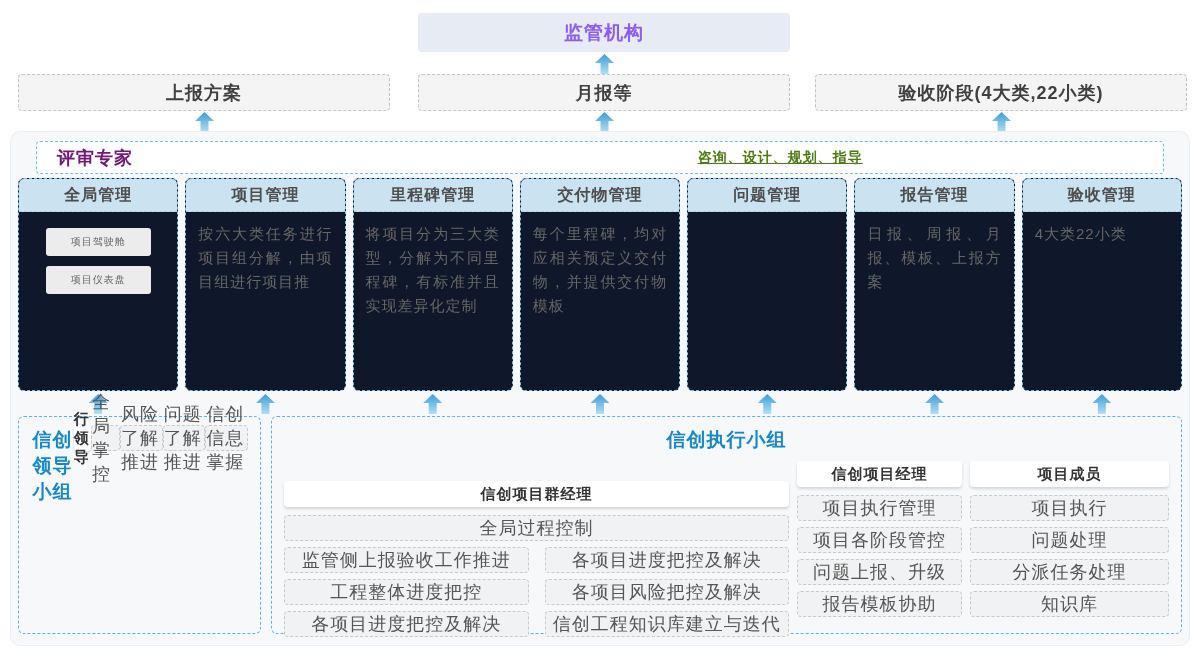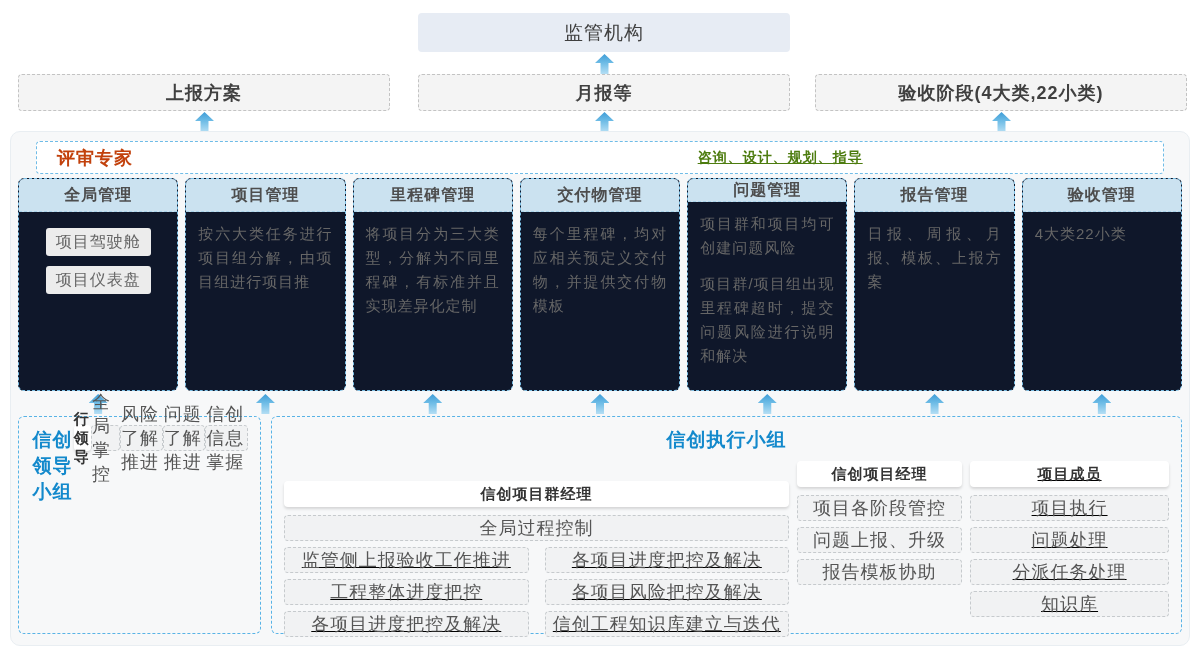--- a/index.html
+++ b/index.html
@@ -10,21 +10,21 @@
     position:relative;
     overflow:hidden;
   }
   .page { position:absolute; inset:0; }
 
   
   .regulator {
     position:absolute; left:418px; top:13px; width:372px; height:39px;
     background:#e7ecf4; border-radius:4px;
     display:flex; align-items:center; justify-content:center;
-    font-size:19px; font-weight:normal; color:#404040; letter-spacing:1px;
+    font-size:19px; font-weight:bold; color:#8b5cf6; letter-spacing:1px;
   }
   .report-box {
     position:absolute; top:74px; height:37px;
     background:#f4f4f4; border:1px dashed #c3c3c3; border-radius:4px;
     display:flex; align-items:center; justify-content:center;
     font-size:18px; font-weight:bold; color:#404040; letter-spacing:1px;
   }
   .rb1 { left:18px;  width:372px; }
   .rb2 { left:418px; width:372px; }
   .rb3 { left:815px; width:372px; }
@@ -45,21 +45,21 @@
   .container {
     position:absolute; left:10px; top:131px; width:1180px; height:515px;
     background:#f7f8f9; border:1px solid #e9eef2; border-radius:10px;
   }
   .band {
     position:absolute; left:25px; right:25px; top:9px; height:33px;
     background:#ffffff; border:1px dashed #6fbce7; border-radius:4px;
     display:flex; align-items:center;
   }
   .band-left {
-    margin-left:20px; font-size:18px; font-weight:bold; color:#c2410c; letter-spacing:1px;
+    margin-left:20px; font-size:18px; font-weight:bold; color:#701a75; letter-spacing:1px;
   }
   .band-center {
     position:absolute; left:66%; transform:translateX(-50%);
     font-size:14px; font-weight:bold; color:#4d7c0f; letter-spacing:1px;text-decoration:underline;
   }
 
   
   .columns {
     position:absolute; left:7px; right:7px; top:46px; height:213px;
     display:flex; gap:7px;
@@ -75,21 +75,21 @@
   }
   .col-body {
     flex:1; padding:10px 12px; font-size:15px; color:#666666;
     line-height:1.6; text-align:justify; letter-spacing:1px;
   }
   .col-body p { margin-bottom:12px; }
   .chip {
     margin:10px auto 0; width:78%; height:28px;
     background:#ececec; border-radius:3px;
     display:flex; align-items:center; justify-content:center;
-    font-size:16px; color:#666666; letter-spacing:1px;
+    font-size:10px; color:#666666; letter-spacing:1px;
   }
   .chip.first { margin-top:6px; }
 
   .arrows7 {
     position:absolute; left:7px; right:7px; top:262px; height:21px;
     display:flex; gap:7px;
   }
   .arrows7 .cell { flex:1 1 0; display:flex; justify-content:center; }
 
   
@@ -117,22 +117,22 @@
     height:26px; background:#f1f2f3; border:1px dashed #c6cacd; border-radius:4px;
     display:flex; align-items:center; justify-content:center;
     font-size:18px; color:#555555; letter-spacing:1px;
     margin-bottom:6px;
   }
   .item:last-child { margin-bottom:0; }
 
   .exec-cols { display:flex; gap:8px; flex:1; }
   .pm-group  { flex:508 0 0; display:flex; flex-direction:column;margin-top:20px; }
   .pm-col    { flex:166 0 0; display:flex; flex-direction:column; }
-  .member-col{ flex:200 0 0; display:flex; flex-direction:column;text-decoration:underline; }
-  .two-col { display:flex; gap:16px;text-decoration:underline; }
+  .member-col{ flex:200 0 0; display:flex; flex-direction:column; }
+  .two-col { display:flex; gap:16px; }
   .two-col .stack { flex:1 1 0; }
 </style>
 </head>
 <body>
 
 <div class="page">
 
   <div class="regulator">
     <span>监管机构</span>
   </div>
@@ -184,24 +184,20 @@
 
       <div class="col">
         <div class="col-head">交付物管理</div>
         <div class="col-body">
           <p>每个里程碑，均对应相关预定义交付物，并提供交付物模板</p>
         </div>
       </div>
 
       <div class="col">
         <div class="col-head">问题管理</div>
-        <div class="col-body">
-          <p>项目群和项目均可创建问题风险</p>
-          <p>项目群/项目组出现里程碑超时，提交问题风险进行说明和解决</p>
-        </div>
       </div>
 
       <div class="col">
         <div class="col-head">报告管理</div>
         <div class="col-body">
           <p>日报、周报、月报、模板、上报方案</p>
         </div>
       </div>
 
       <div class="col">
@@ -264,20 +260,21 @@
               <div class="stack">
                 <div class="item">各项目进度把控及解决</div>
                 <div class="item">各项目风险把控及解决</div>
                 <div class="item">信创工程知识库建立与迭代</div>
               </div>
             </div>
           </div>
 
           <div class="pm-col">
             <div class="role-head">信创项目经理</div>
+            <div class="item">项目执行管理</div>
             <div class="item">项目各阶段管控</div>
             <div class="item">问题上报、升级</div>
             <div class="item">报告模板协助</div>
           </div>
 
           <div class="member-col">
             <div class="role-head">项目成员</div>
             <div class="item">项目执行</div>
             <div class="item">问题处理</div>
             <div class="item">分派任务处理</div>

